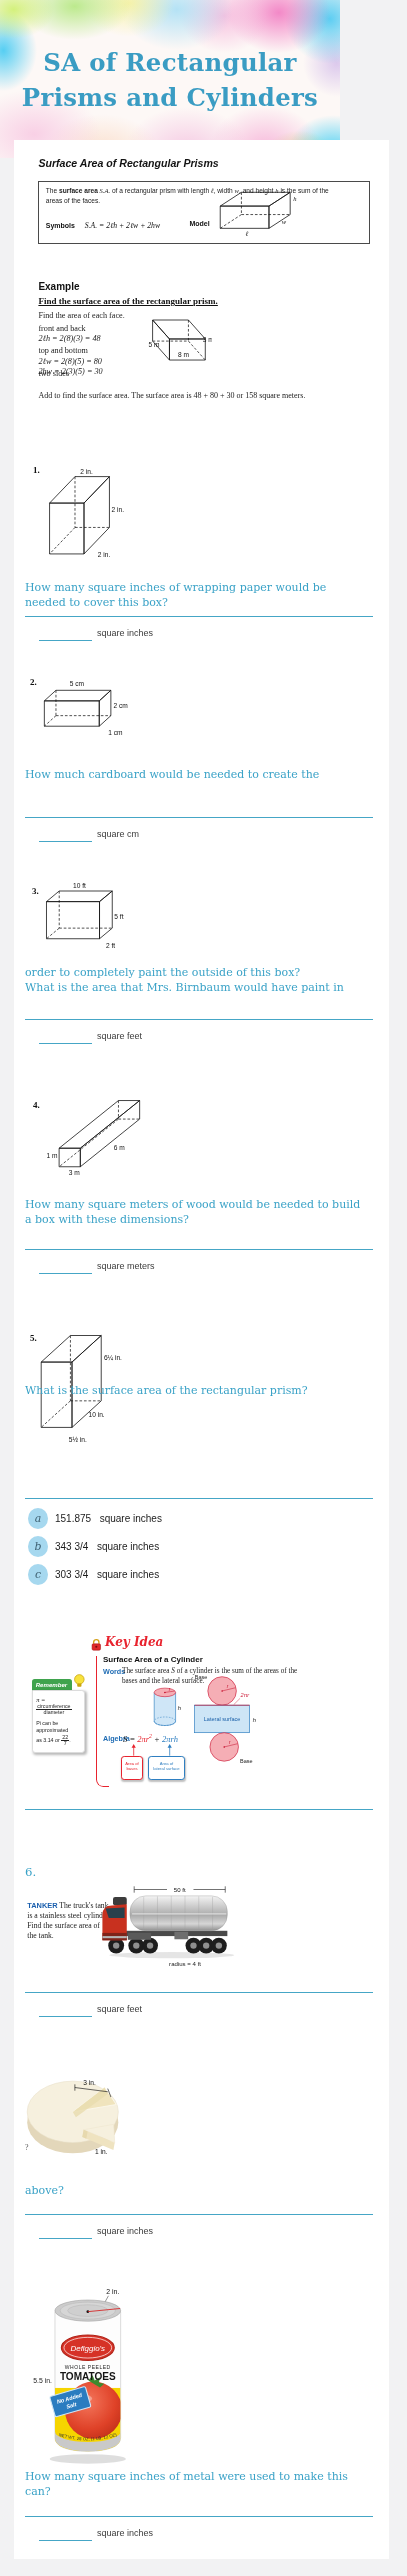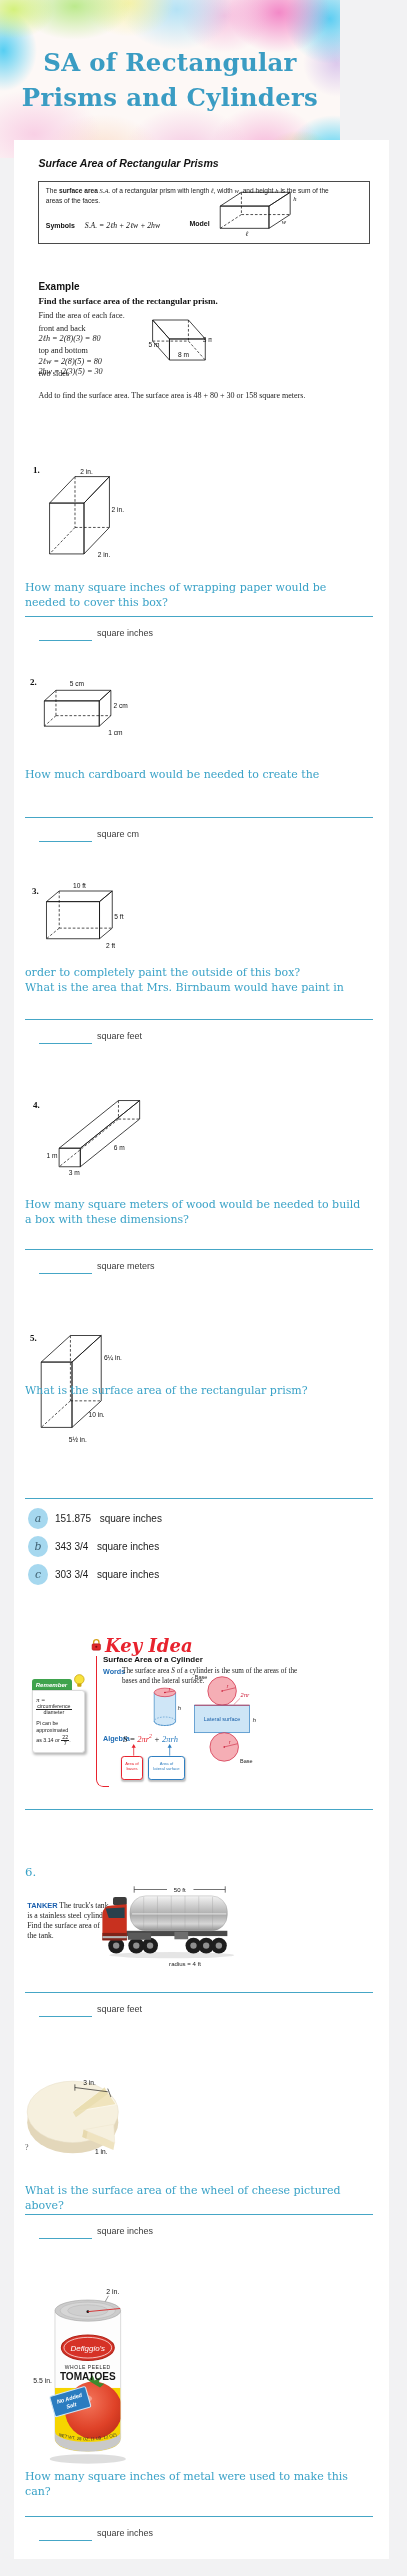--- a/index.html
+++ b/index.html
@@ -25,21 +25,21 @@
       radial-gradient(53px 37px at 88% 99%,#cdee66cc 0%,#cdee6600 70%);}
   .banner-title{position:absolute;left:0;top:45px;width:100%;text-align:center;
     font-family:"DejaVu Serif",serif;font-weight:bold;font-size:24.4px;line-height:35px;
     color:#3a9cc3;letter-spacing:0.3px;}
   
   .card{position:absolute;left:14px;top:140px;width:375px;height:2419px;background:#ffffff;}
   .abs{position:absolute;}
   
   .scan-heading{font-weight:bold;font-style:italic;font-size:10.6px;color:#141414;}
   .ex-heading{font-weight:bold;font-size:10px;color:#111;}
-  .ex-prompt{font-family:"Liberation Serif",serif;font-weight:bold;font-size:9px;color:#111;}
+  .ex-prompt{font-family:"Liberation Serif",serif;font-weight:bold;font-size:9px;color:#111;text-decoration:underline;}
   .ex-line{font-family:"Liberation Serif",serif;font-size:8.2px;color:#1b1b1b;white-space:nowrap;}
   .ex-work{font-style:italic;}
   .q-number{font-family:"Liberation Serif",serif;font-weight:bold;font-size:9px;color:#111;}
   .def-box{border:0.6px solid #4a4a4a;background:#fff;}
   .def-text{font-size:6.6px;color:#222;line-height:10px;white-space:nowrap;}
   .def-text .b{font-weight:bold;} .def-text .i{font-style:italic;font-family:"Liberation Serif",serif;}
   .sym-label{font-weight:bold;font-size:7px;color:#111;display:inline-block;}
   .sym-formula{font-family:"Liberation Serif",serif;font-style:italic;font-size:7.7px;color:#111;margin-left:7.4px;}
   
   .prompt{font-family:"DejaVu Serif",serif;font-size:11px;line-height:15.4px;color:#3aa2c7;}
@@ -53,21 +53,21 @@
      align-items:center;justify-content:center;font-family:"DejaVu Serif",serif;font-style:italic;
      font-size:11px;color:#3f6273;}
   .choice-text{margin-left:7px;font-size:10px;color:#1c1c1c;}
   .choice-text .val{margin-right:8.5px;}
   
   svg text{font-family:"Liberation Sans",sans-serif;}
   .fig-label{font-size:12.5px;fill:#111;}
   .edge{fill:none;stroke:#141414;stroke-width:1.5;stroke-linejoin:round;}
   .hid{fill:none;stroke:#141414;stroke-width:1.4;stroke-dasharray:5 3.5;}
   
-  .ki-title{font-family:"DejaVu Serif",serif;font-weight:bold;font-style:italic;font-size:18px;color:#e8232e;}
+  .ki-title{font-family:"DejaVu Serif",serif;font-weight:bold;font-style:italic;font-size:12px;color:#e8232e;}
   .ki-bracket{border-left:1.3px solid #e8232e;border-bottom:1.3px solid #e8232e;border-bottom-left-radius:7.4px;width:11.7px;height:130px;}
   .ki-subtitle{font-weight:bold;font-size:8px;color:#101010;}
   .ki-bluelabel{font-weight:bold;font-size:7.2px;color:#1f6cb4;}
   .ki-words{font-family:"Liberation Serif",serif;font-size:7.2px;line-height:10px;color:#1b1b1b;white-space:nowrap;}
   .ki-words .i{font-style:italic;}
   .ki-formula{font-family:"Liberation Serif",serif;font-style:italic;font-size:8.5px;color:#111;white-space:nowrap;}
   .ki-formula .red{color:#e8232e;} .ki-formula .blue{color:#2f7fc1;}
   .callout{position:absolute;border-radius:3.2px;background:#fff;text-align:center;font-size:4.2px;line-height:5.3px;
      padding-top:4.2px;box-shadow:0.8px 1.1px 1.6px rgba(0,0,0,.25);}
   .callout.red{border:0.8px solid #e8232e;color:#e8232e;}
@@ -152,21 +152,21 @@
         <text class="fig-label" style="font-style:italic;font-family:'Liberation Serif',serif" x="142" y="27">h</text>
         <text class="fig-label" style="font-style:italic;font-family:'Liberation Serif',serif" x="120" y="70">w</text>
         <text class="fig-label" style="font-style:italic;font-family:'Liberation Serif',serif" x="52" y="93">ℓ</text>
       </svg>
     </div>
 
     <div class="abs ex-heading" style="left:24.4px;top:141px">Example</div>
     <div class="abs ex-prompt" style="left:24.4px;top:156px">Find the surface area of the rectangular prism.</div>
     <div class="abs ex-line" style="left:24.4px;top:171px">Find the area of each face.</div>
     <div class="abs ex-line" style="left:24.4px;top:184px">front and back</div>
-    <div class="abs ex-line ex-work" style="left:24.4px;top:194px">2ℓh = 2(8)(3) = 80</div>
+    <div class="abs ex-line ex-work" style="left:24.4px;top:194px">2ℓh = 2(8)(3) = 48</div>
     <div class="abs ex-line" style="left:24.4px;top:206px">top and bottom</div>
     <div class="abs ex-line ex-work" style="left:24.4px;top:217px">2ℓw = 2(8)(5) = 80</div>
     <div class="abs ex-line" style="left:24.4px;top:229px">two sides</div>
     <div class="abs ex-line ex-work" style="left:24.4px;top:227px">2hw = 2(3)(5) = 30</div>
     <svg class="abs" style="left:134px;top:170px" width="64" height="59" viewBox="0 0 120 112">
       <polygon class="edge" points="40,55 8,19 76,19 108,55" fill="url(#gTop)"></polygon>
       <polygon class="edge" points="40,55 108,55 108,95 40,95" fill="url(#gFront)"></polygon>
       <polygon class="edge" points="40,55 8,19 8,59 40,95" fill="url(#gRight)"></polygon>
       <line class="hid" x1="76" y1="19" x2="76" y2="59"></line>
         <line class="hid" x1="8" y1="59" x2="76" y2="59"></line>
@@ -442,21 +442,20 @@
         <path d="M0,20 L0,34 L8,36 L8,22 Z" fill="#e7d9ae"></path>
       </g>
       <line x1="96" y1="34" x2="96" y2="46" stroke="#222" stroke-width="1.3"></line>
       <line x1="96" y1="40" x2="158" y2="48" stroke="#222" stroke-width="1.3"></line>
       <line x1="158" y1="42" x2="164" y2="58" stroke="#222" stroke-width="1.3"></line>
       <text x="112" y="36" font-size="12.5" fill="#111">3 in.</text>
       <text x="134" y="166" font-size="12.5" fill="#111">1 in.</text>
       <text x="2" y="158" class="stray" fill="#555">?</text>
     </svg>
     <div class="abs prompt" style="left:11px;top:2043px">
-      <div>What is the surface area of the wheel of cheese pictured</div>
         <div>above?</div>
     </div>
     <div class="abs divider" style="left:11px;top:2074px"></div>
     <div class="answer-row abs" style="left:25px;top:2081px;width:159px">
       <span class="answer-blank"></span>
       <span class="answer-unit">square inches</span>
     </div>
 
     <svg class="abs" style="left:15.4px;top:2144px" width="98" height="183" viewBox="0 0 185 345">
       <defs>

